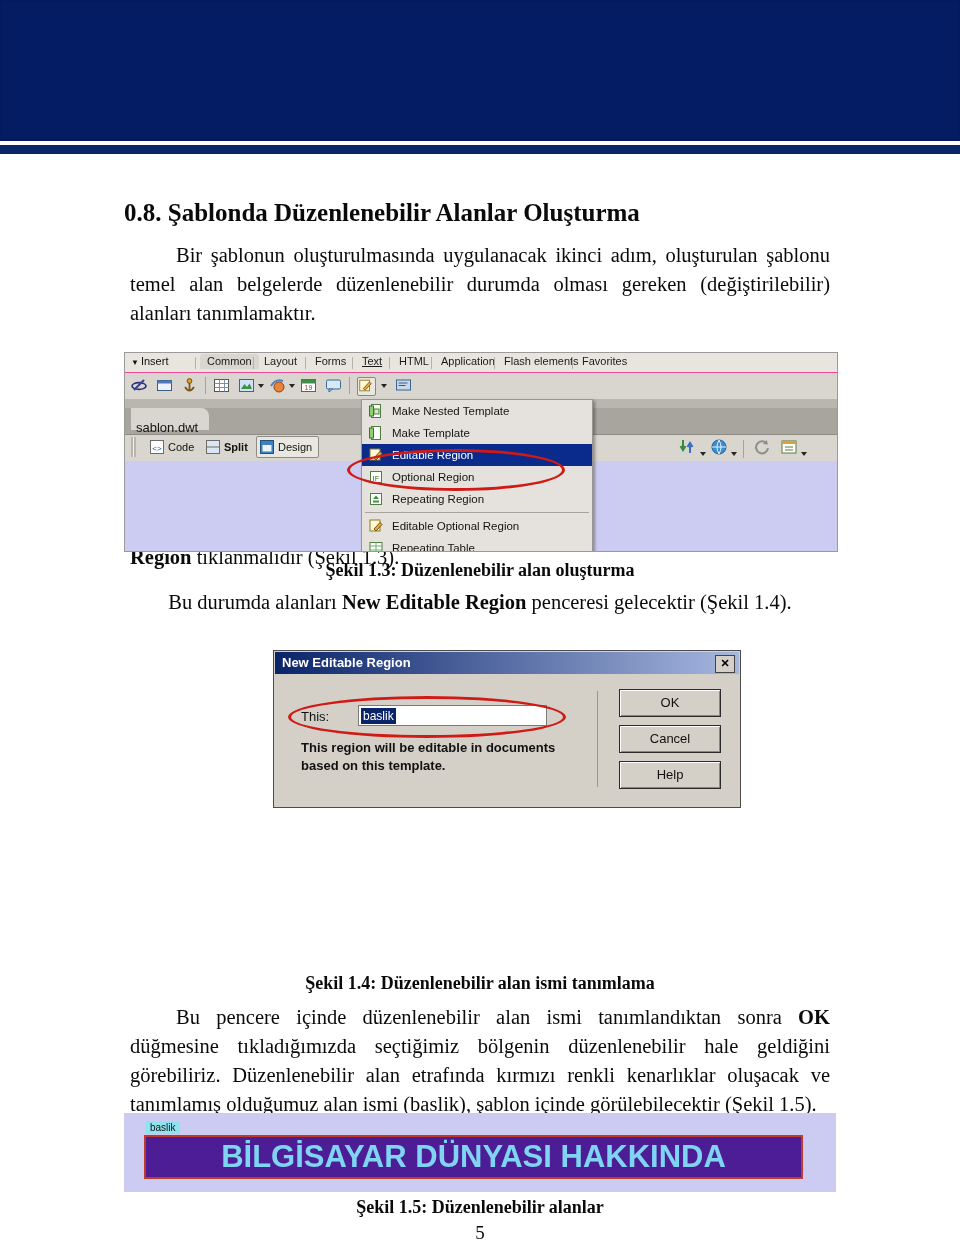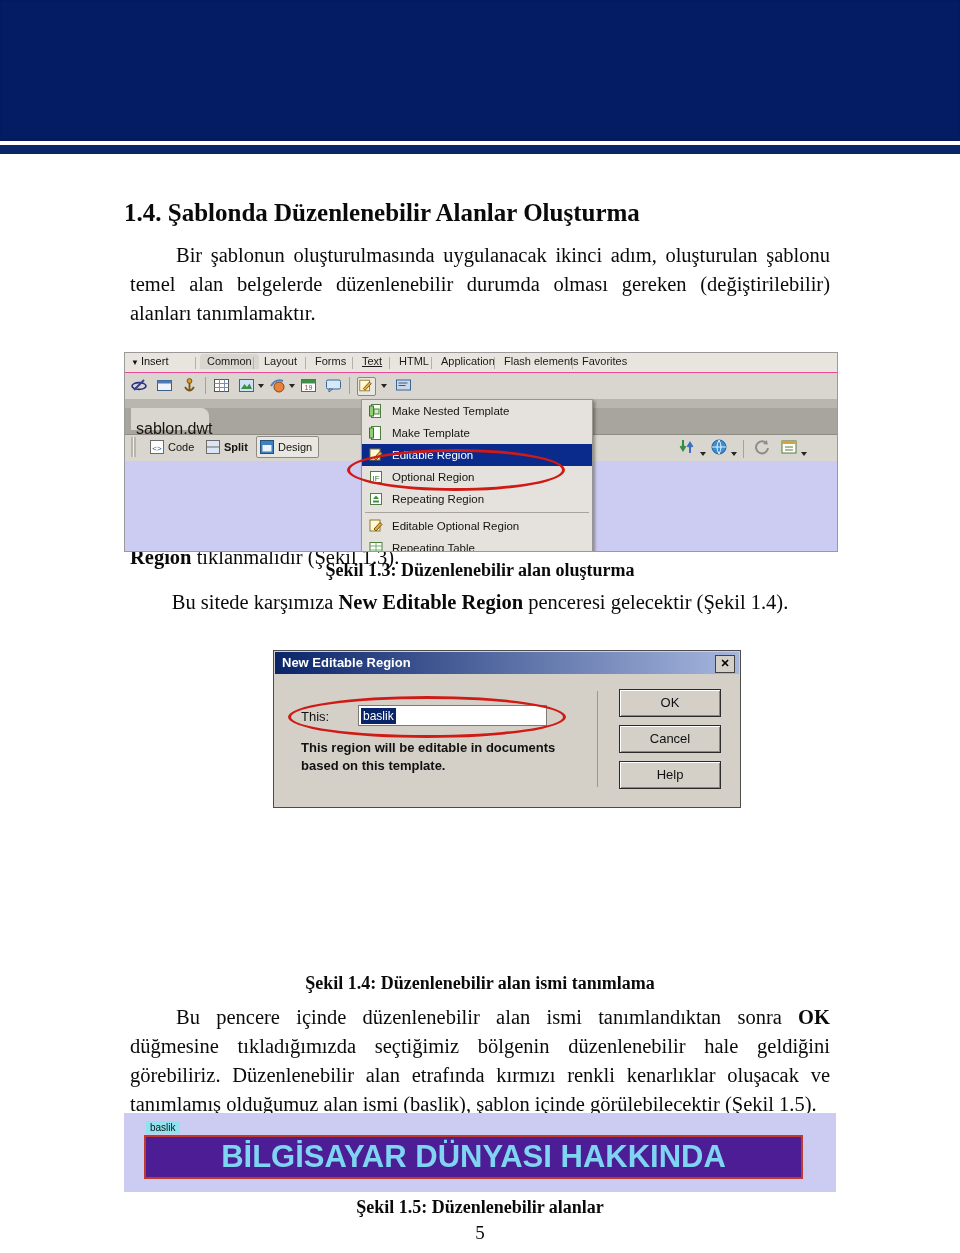--- a/index.html
+++ b/index.html
@@ -55,21 +55,21 @@
   .ic svg{display:block;}
   .dw-toolsep{position:absolute;top:4px;width:1px;height:17px;background:#a7a29a;}
   .dw-arrow{position:absolute;top:11px;width:0;height:0;border-left:3px solid transparent;
             border-right:3px solid transparent;border-top:4px solid #26261f;}
 
   .dw-gray1{position:absolute;left:0;top:46px;width:712px;height:9px;background:#b9b5af;}
   .dw-docbar{position:absolute;left:0;top:55px;width:712px;height:26px;background:#a8a49e;}
   .dw-filetab{position:absolute;left:6px;top:55px;width:78px;height:22px;background:#d9d5cf;
               border-radius:0 8px 0 0;}
   .dw-filetab span{position:absolute;left:5px;top:12px;font-family:"Liberation Sans",sans-serif;
-                   font-size:16px;color:#14140f;}
+                   font-size:13px;color:#14140f;}
   .dw-viewbar{position:absolute;left:0;top:81px;width:712px;height:27px;background:#d9d5cf;
               border-top:1px solid #8f8b85;}
   .dw-grip{position:absolute;left:6px;top:84px;width:5px;height:20px;
            background:repeating-linear-gradient(to right,#b8b4ae 0 2px,#f2f0ec 2px 3px);}
   .dw-vbtn{position:absolute;top:84px;height:20px;font-family:"Liberation Sans",sans-serif;
            font-size:11px;color:#14140f;line-height:20px;padding-left:21px;padding-right:6px;}
   .dw-vbtn.sel{background:#e9e7e2;border:1px solid #8e8a84;border-radius:2px;top:83px;}
   .dw-title-lbl{position:absolute;left:283px;top:87px;font-family:"Liberation Sans",sans-serif;
                 font-size:11px;color:#14140f;}
   .dw-titlefield{position:absolute;left:318px;top:85px;width:120px;height:17px;background:#fff;
@@ -135,21 +135,21 @@
 
 <div class="top-banner">
   <div class="top-banner-inner"></div>
 </div>
 <div class="banner-rule"></div>
 <div class="banner-rule2"></div>
 <div class="banner-rule3"></div>
 
 <div class="page">
 
-  <h1 class="section-title">1.4. Şablonda Düzenlenebilir Alanlar Oluşturma</h1>
+  <h1 class="section-title">0.8. Şablonda Düzenlenebilir Alanlar Oluşturma</h1>
 
   <p class="para p2">Bir şablonun oluşturulmasında uygulanacak ikinci adım, oluşturulan şablonu temel alan belgelerde düzenlenebilir durumda olması gereken  (değiştirilebilir) alanları tanımlamaktır.</p>
 
   <p class="para p3">
     <span>Başlangıçta, şablonu temel alan sayfalarda tüm alanlar kilitli durumdadır. Şablonu kullanan sayfalardaki bilgileri değiştirmek için, düzenlenebilir alanlar oluşturmamız gerekmektedir. Birçok sitede düzenlenebilir alanların </span><i>“içerik alanları”</i><span> olduğu görülmektedir.</span>
   </p>
 
   <p class="para p3">
     <span>Düzenlenebilir alanlar oluşturmak için istenen bölge seçildikten sonra </span><b>Common</b><span> menü grubu içinde yer alan </span><b>Templates</b><span> düğmesi seçeneklerinden </span><b>Editable Region</b><span> tıklanmalıdır (Şekil 1.3).</span>
   </p>
@@ -383,21 +383,21 @@
       <span>Repeating Table</span>
     </div>
   </div>
 
   <div class="ellipse" style="left:222px;top:96px;width:212px;height:36px;"></div>
 </div>
 
 <div class="cap" style="position:absolute;left:0;top:560px;">Şekil 1.3: Düzenlenebilir alan oluşturma</div>
 
 <p class="para noindent" style="position:absolute;left:0;top:588px;margin-left:0;width:960px;text-align:center;">
-  <span>Bu sitede karşımıza </span><b>New Editable Region</b><span> penceresi gelecektir (Şekil 1.4).</span>
+  <span>Bu durumda alanları </span><b>New Editable Region</b><span> penceresi gelecektir (Şekil 1.4).</span>
 </p>
 
 <div class="fig14">
   <div class="dlg-title">
     <span>New Editable Region</span>
     <div class="dlg-close">✕</div>
   </div>
   <div class="dlg-namelbl">This:</div>
   <div class="dlg-input">
     <span class="selt">baslik</span>

